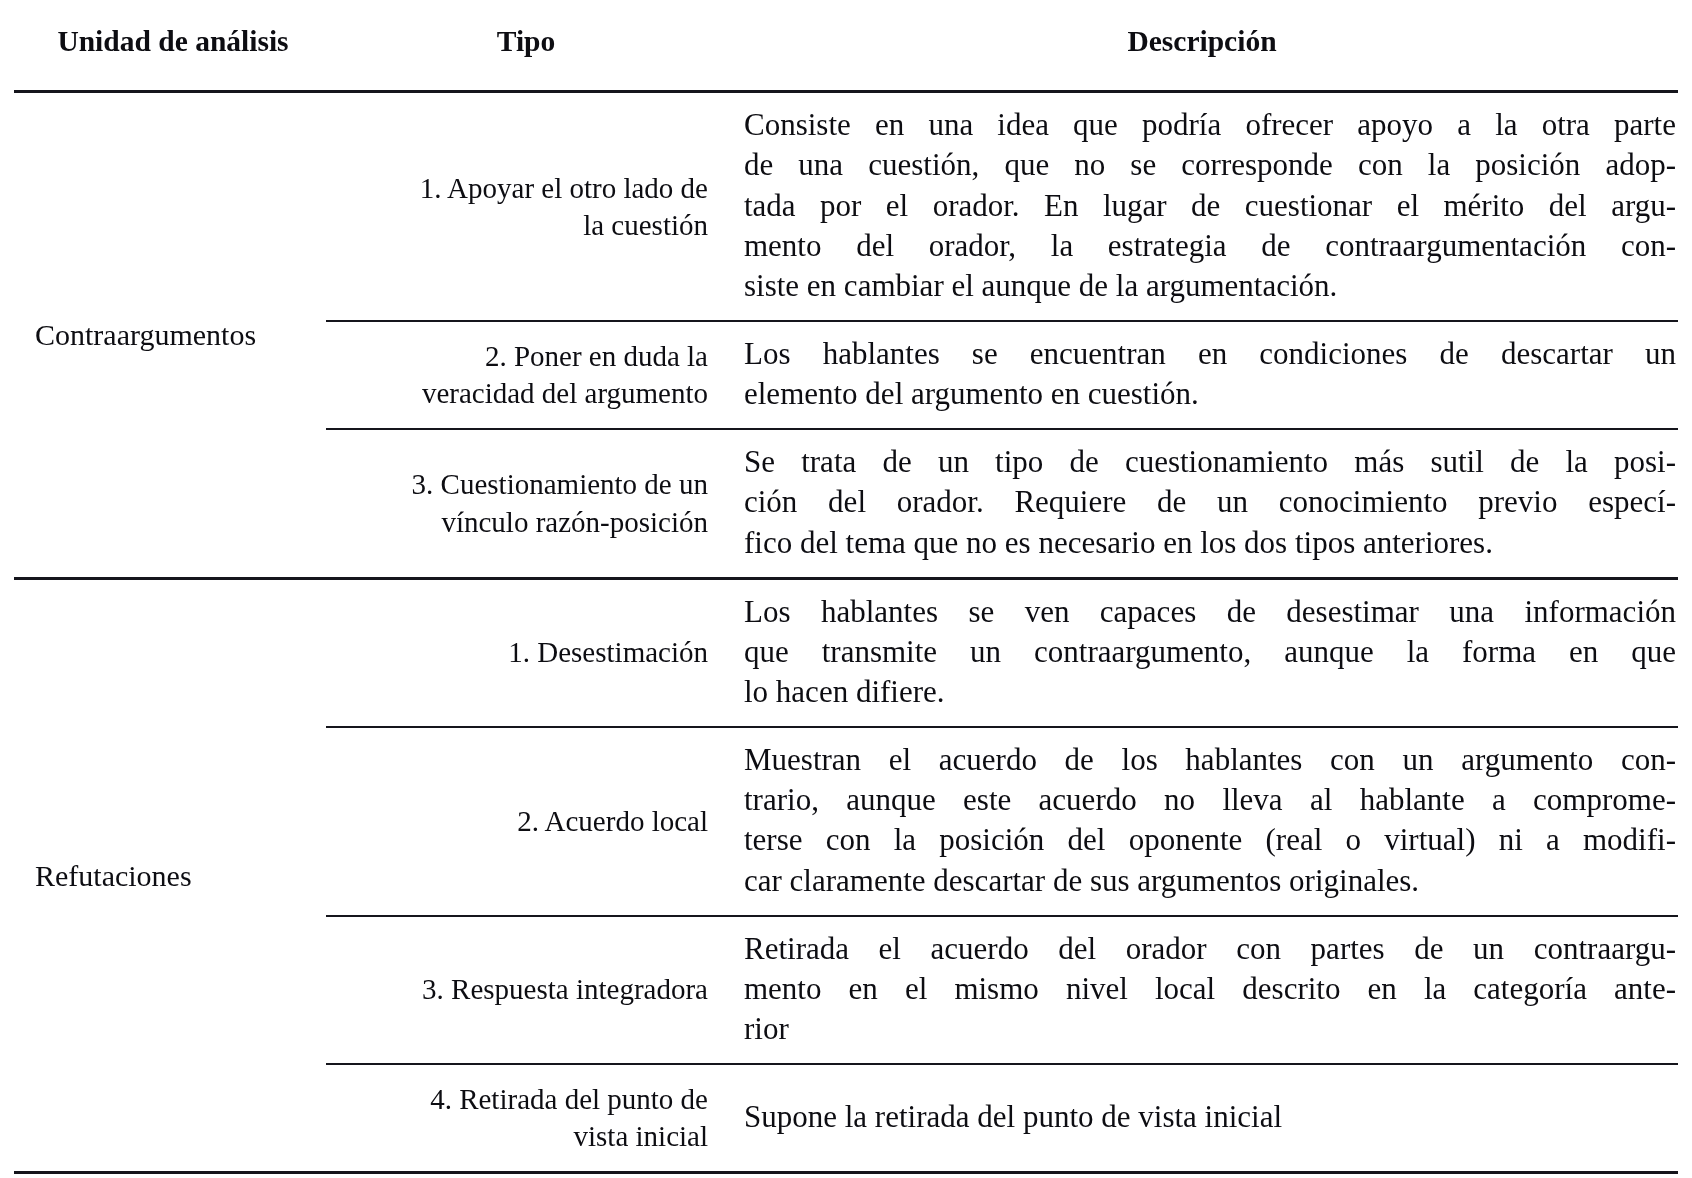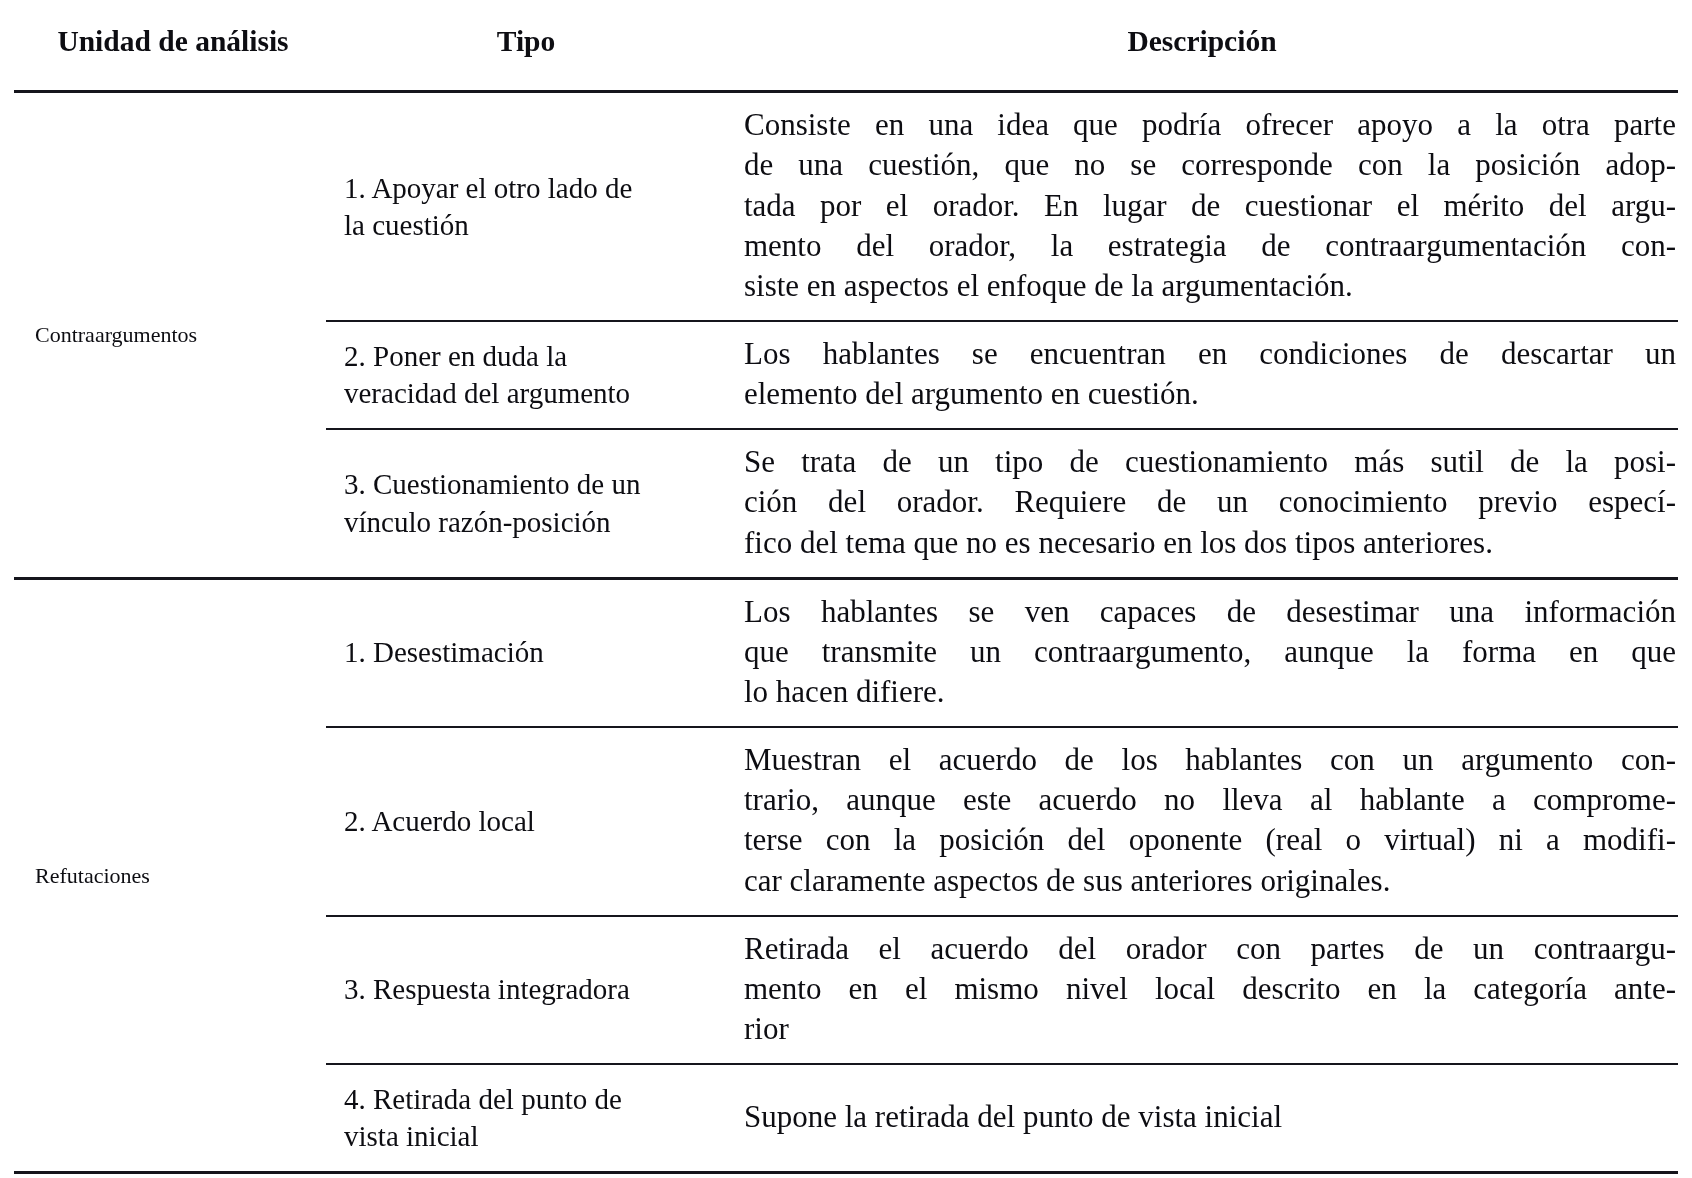--- a/index.html
+++ b/index.html
@@ -55,21 +55,21 @@
   tbody td {
     vertical-align: middle;
     border: none;
     padding: 0;
   }
 
   td.unit-cell {
     text-align: left;
     padding-left: 21px;
     padding-right: 6px;
-    font-size: 22px;
+    font-size: 30px;
     vertical-align: middle;
     line-height: 1.25;
   }
 
   td.type-cell {
     padding: 16px 18px 16px 18px;
     font-size: 29px;
     line-height: 1.28;
     vertical-align: middle;
     border-top: 2.6px solid #15151c;
@@ -118,21 +118,21 @@
     text-align: justify;
     text-align-last: justify;
   }
   .just-block .desc-line.last {
     text-align-last: left;
   }
   .just-block .desc-line.flow {
     text-align-last: justify;
   }
 
-  .type-line { display: block; }
+  .type-line { display: block; text-align: right; }
 </style>
 </head>
 <body>
 
 <div class="sheet">
   <table class="analysis-table">
     <colgroup>
       <col class="col-unit">
       <col class="col-type">
       <col class="col-desc">
@@ -149,21 +149,21 @@
           <td class="unit-cell" rowspan="3">Contraargumentos</td>
           <td class="type-cell">
             <span class="type-line">1. Apoyar el otro lado de</span>
             <span class="type-line">la cuestión</span>
           </td>
           <td class="desc-cell just-block">
             <span class="desc-line flow">Consiste en una idea que podría ofrecer apoyo a la otra parte</span>
             <span class="desc-line flow">de una cuestión, que no se corresponde con la posición adop-</span>
             <span class="desc-line flow">tada por el orador. En lugar de cuestionar el mérito del argu-</span>
             <span class="desc-line flow">mento del orador, la estrategia de contraargumentación con-</span>
-            <span class="desc-line last">siste en aspectos el enfoque de la argumentación.</span>
+            <span class="desc-line last">siste en cambiar el aunque de la argumentación.</span>
           </td>
         </tr>
         <tr>
           <td class="type-cell">
             <span class="type-line">2. Poner en duda la</span>
             <span class="type-line">veracidad del argumento</span>
           </td>
           <td class="desc-cell just-block">
             <span class="desc-line flow">Los hablantes se encuentran en condiciones de descartar un</span>
             <span class="desc-line last">elemento del argumento en cuestión.</span>
@@ -192,21 +192,21 @@
           </td>
         </tr>
         <tr>
           <td class="type-cell">
             <span class="type-line">2. Acuerdo local</span>
           </td>
           <td class="desc-cell just-block">
             <span class="desc-line flow">Muestran el acuerdo de los hablantes con un argumento con-</span>
             <span class="desc-line flow">trario, aunque este acuerdo no lleva al hablante a comprome-</span>
             <span class="desc-line flow">terse con la posición del oponente (real o virtual) ni a modifi-</span>
-            <span class="desc-line last">car claramente aspectos de sus anteriores originales.</span>
+            <span class="desc-line last">car claramente descartar de sus argumentos originales.</span>
           </td>
         </tr>
         <tr>
           <td class="type-cell">
             <span class="type-line">3. Respuesta integradora</span>
           </td>
           <td class="desc-cell just-block">
             <span class="desc-line flow">Retirada el acuerdo del orador con partes de un contraargu-</span>
             <span class="desc-line flow">mento en el mismo nivel local descrito en la categoría ante-</span>
             <span class="desc-line last">rior</span>

